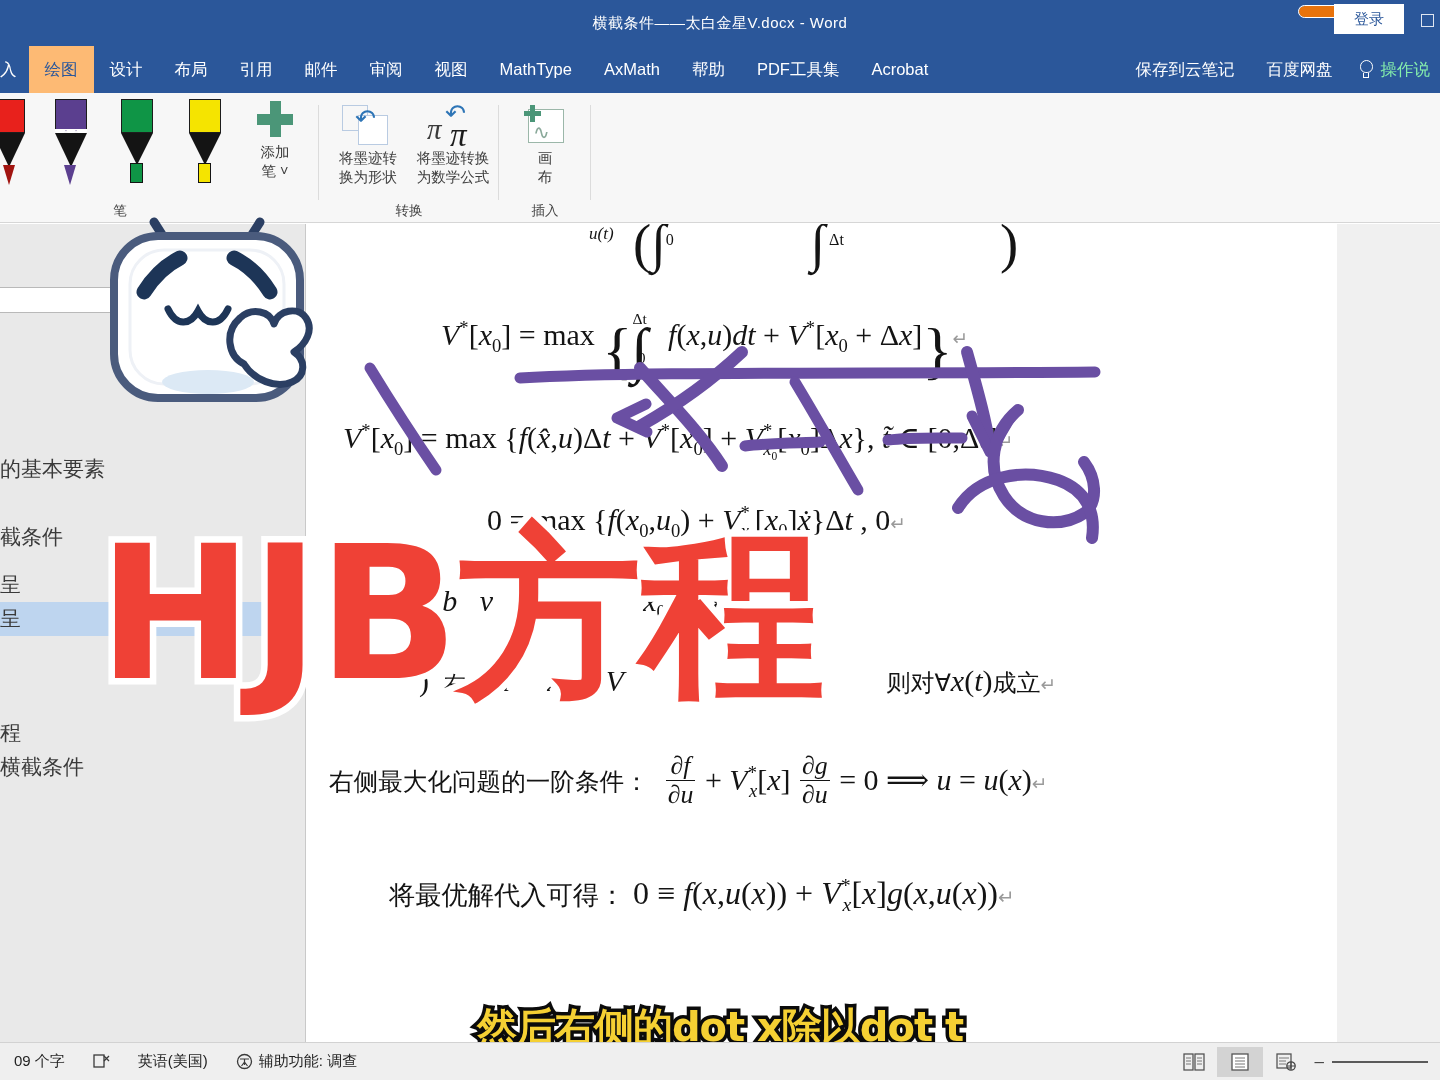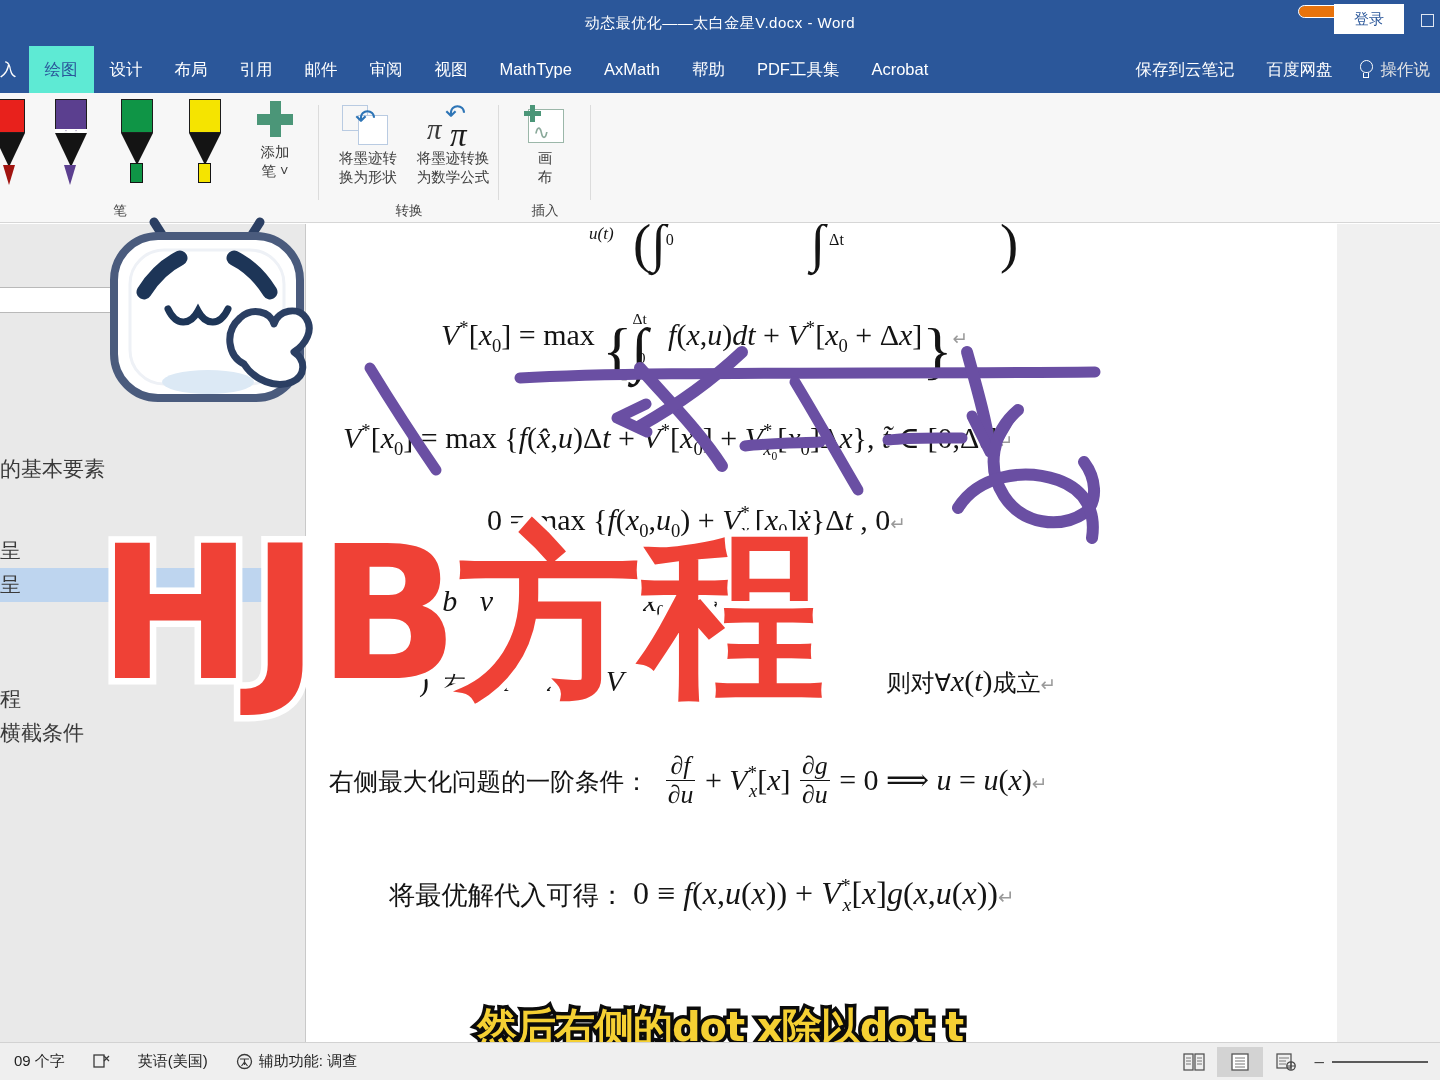--- a/index.html
+++ b/index.html
@@ -52,26 +52,26 @@
 
   
   .tabstrip{
     position:absolute; left:0; top:46px; width:1440px; height:47px;
     background:#2b579a; display:flex; align-items:stretch;
   }
   .tab{
     display:flex; align-items:center; padding:0 16px;
     color:#ffffff; font-size:16.5px; white-space:nowrap; cursor:pointer;
   }
-  .tab.active{ background:#5eead4; color:#2b579a; }
+  .tab.active{ background:#fdba74; color:#2b579a; }
   .tab.first{ padding-left:0; padding-right:12px; }
   .tabstrip .spacer{ flex:1 1 auto; }
   .tellme{
     display:flex; align-items:center; gap:7px; padding:0 10px;
-    color:#e5e5e5; font-size:16.5px; cursor:pointer; white-space:nowrap;
+    color:#86efac; font-size:16.5px; cursor:pointer; white-space:nowrap;
   }
   .bulb{
     width:15px;height:19px;position:relative;flex:0 0 auto;
   }
   .bulb .glass{
     position:absolute;left:1px;top:0;width:13px;height:13px;
     border:1.6px solid #ffffff;border-radius:50% 50% 45% 45%;
   }
   .bulb .base{
     position:absolute;left:4.5px;top:13px;width:6px;height:5px;
@@ -280,21 +280,21 @@
     display:flex; align-items:center; gap:8px; padding:0 12px 0 6px;
     cursor:pointer;
   }
   .zoom-minus{ font-size:17px; color:#444; }
   .zoom-track{ width:96px; height:2px; background:#5a5a5a; position:relative; }
 </style>
 </head>
 <body>
 
 <div class="titlebar">
-  <span class="title-text">动态最优化——太白金星V.docx  -  Word</span>
+  <span class="title-text">横截条件——太白金星V.docx  -  Word</span>
   <div class="tb-right">
     <div class="progress-pill">
         <i></i>
       </div>
     <div class="login-btn">登录</div>
     <div class="tb-restore">
       <span class="sq"></span>
     </div>
   </div>
 </div>
@@ -433,20 +433,21 @@
   </div>
 
   <div class="sep" style="left:590px;"></div>
 </div>
 
 <div class="navpane">
   <input class="nav-search" type="text" placeholder="" style="">
   <div class="nav-list">
     <div class="nav-item">的基本要素</div>
     <div class="nav-gap"></div>
+    <div class="nav-item">截条件</div>
     <div class="nav-item" style="margin-top:14px;">呈</div>
     <div class="nav-item sel">呈</div>
     <div class="nav-item" style="margin-top:80px;">程</div>
     <div class="nav-item">横截条件</div>
   </div>
 </div>
 
 <div class="docarea">
   <div class="page">
 

